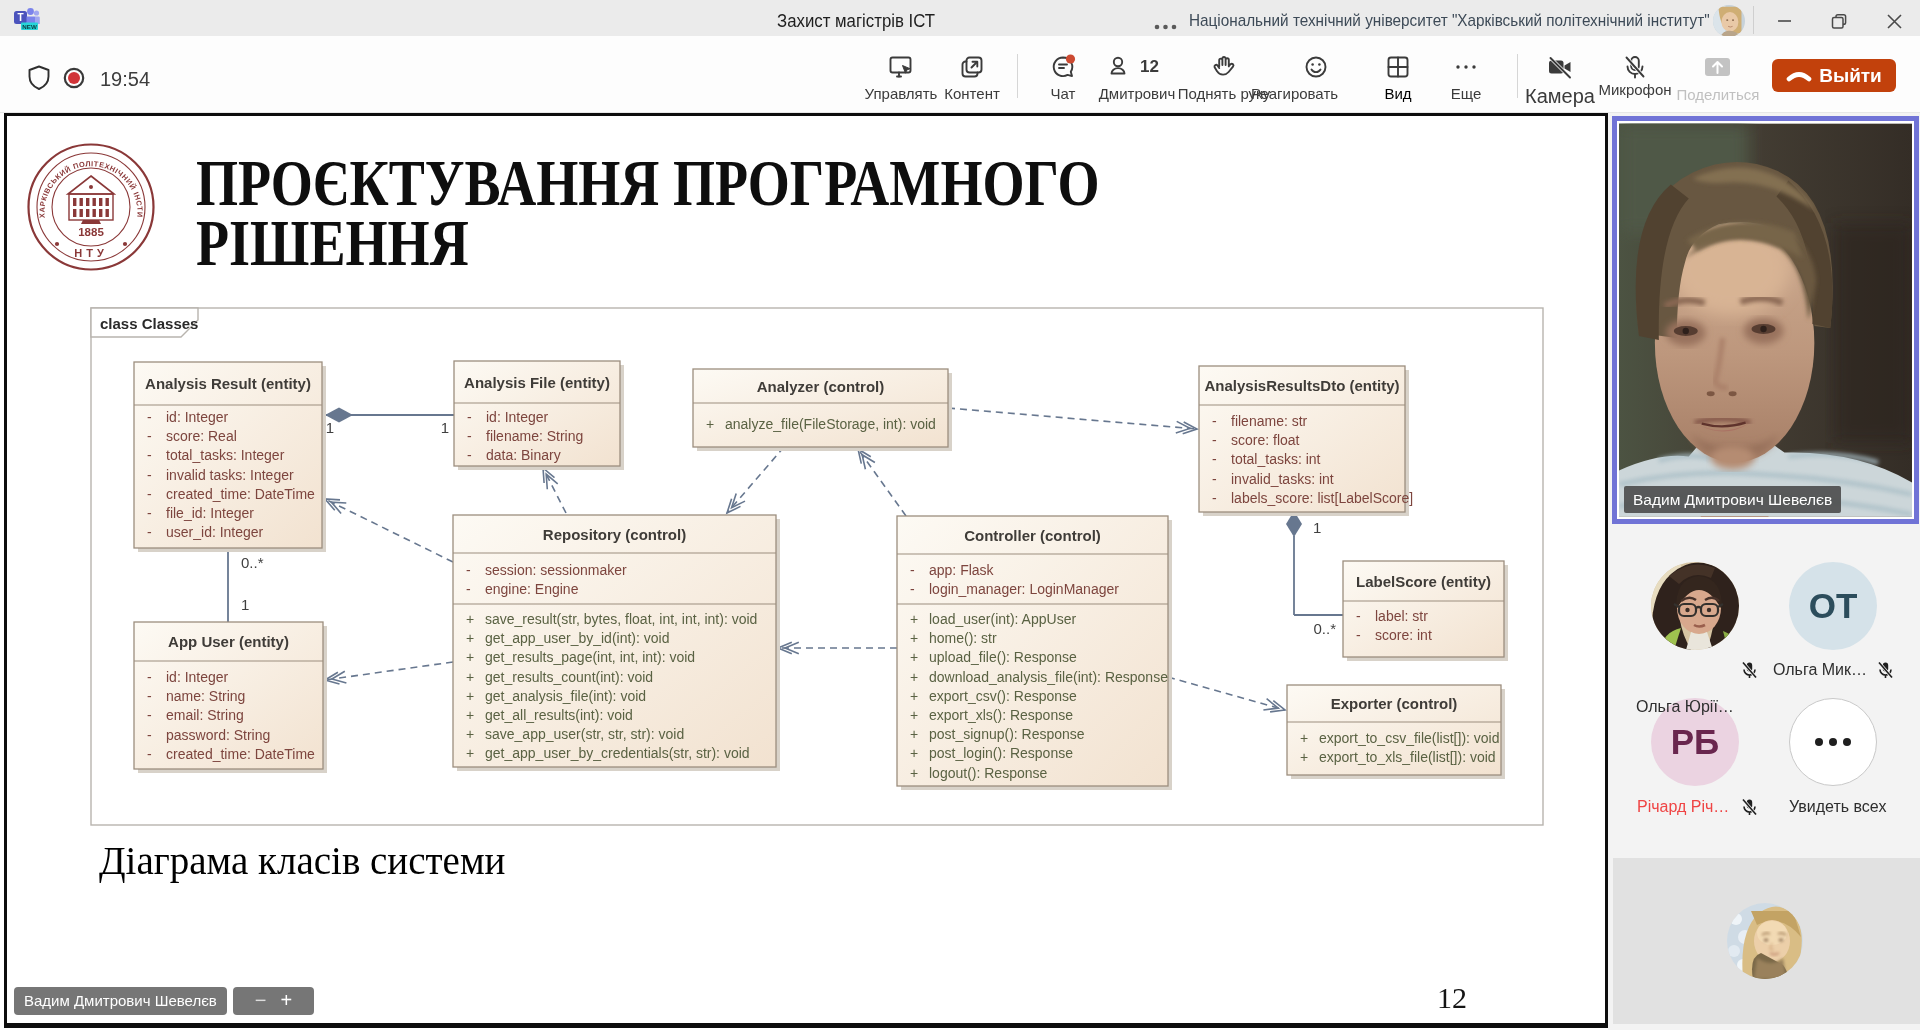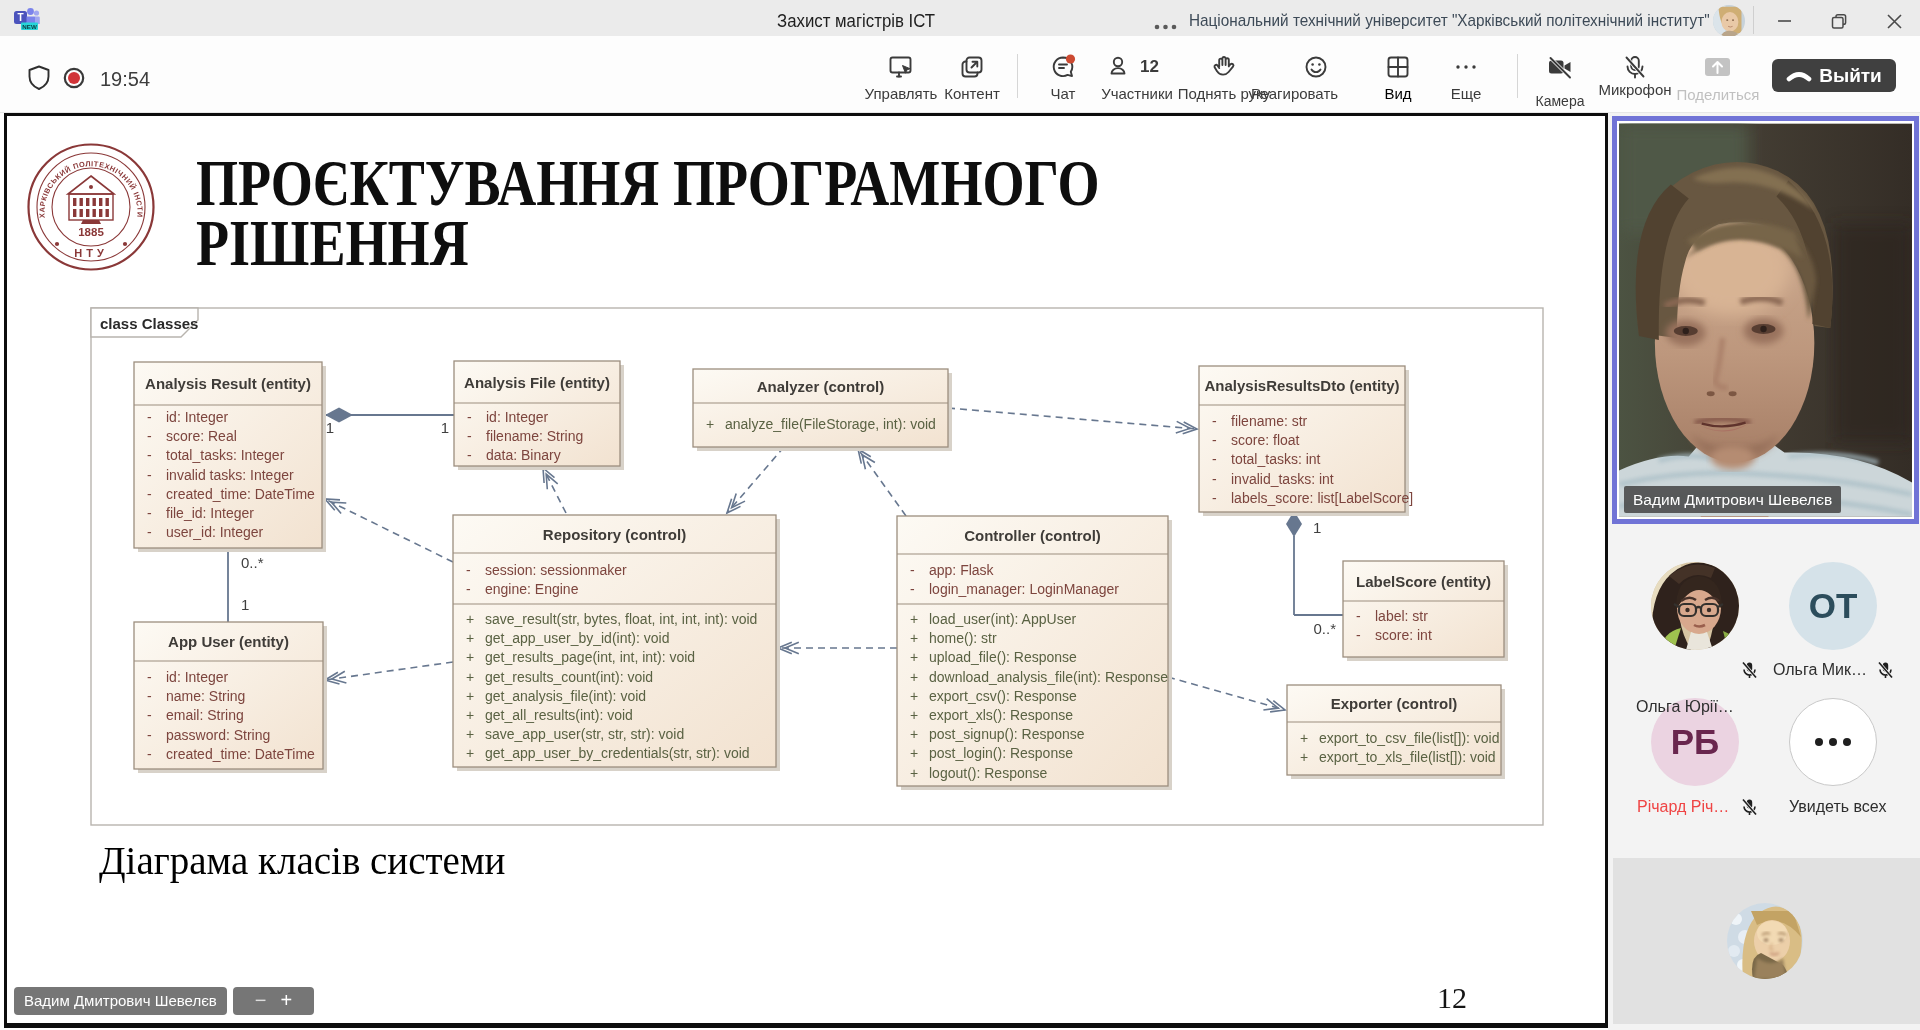--- a/index.html
+++ b/index.html
@@ -92,21 +92,21 @@
       <div style="font-size:15px;margin-top:4px;letter-spacing:0">Чат</div>
     </div>
 <div class="abs" style="left:1082px;top:53px;width:110px;text-align:center;color:#3b3b3b">
 <div style="height:28px;position:relative">
         <div style="position:absolute;left:26px;top:0"><svg width="28" height="28" viewBox="0 0 28 28" style="">
             <circle cx="10" cy="9" r="4.2" fill="none" stroke="#3b3b3b" stroke-width="1.9" stroke-linecap="round" stroke-linejoin="round"></circle>
 <path d="M3.5,20.5 a6.5,5.4 0 0 1 13,0 z" fill="none" stroke="#3b3b3b" stroke-width="1.9" stroke-linecap="round" stroke-linejoin="round"></path>
           </svg></div>
 <div style="position:absolute;left:58px;top:4px;font-size:17px;font-weight:bold">12</div>
       </div>
-<div style="font-size:15px;margin-top:4px">Участники</div>
+<div style="font-size:15px;margin-top:4px">Дмитрович</div>
     </div>
 <div style="position:absolute;left:1154.0px;top:53px;width:140px;text-align:center;color:#3b3b3b">
       <svg width="28" height="28" viewBox="0 0 28 28" style="display:block;margin:0 auto">
         <path d="M9.2,13.5 V7.2 a1.6,1.6 0 0 1 3.2,0 V12 M12.4,11.8 V5.6 a1.6,1.6 0 0 1 3.2,0 V12 M15.6,12 V6.8 a1.6,1.6 0 0 1 3.2,0 V13.4 M18.8,13 l1.8,-1.8 a1.7,1.7 0 0 1 2.4,2.4 l-4.4,5.4 a7.2,7.2 0 0 1 -5.6,2.6 c-3,0 -4.6,-1 -5.8,-3.2 L4.6,14.2 a1.7,1.7 0 0 1 2.9,-1.7 l1.7,2.6" fill="none" stroke="#3b3b3b" stroke-width="1.9" stroke-linecap="round" stroke-linejoin="round"></path>
       </svg>
       <div style="font-size:15px;margin-top:4px;letter-spacing:0">Поднять руку</div>
     </div>
 <div style="position:absolute;left:1251.0px;top:53px;width:130px;text-align:left;color:#3b3b3b">
       <svg width="28" height="28" viewBox="0 0 28 28" style="display:block;margin:0 auto">
         <circle cx="14" cy="14" r="9.5" fill="none" stroke="#3b3b3b" stroke-width="1.9" stroke-linecap="round" stroke-linejoin="round"></circle>
@@ -132,38 +132,38 @@
       <div style="font-size:15px;margin-top:4px;letter-spacing:0">Еще</div>
     </div>
 <div class="abs" style="left:1517px;top:54px;width:1px;height:44px;background:#d6d6d6"></div>
 <div style="position:absolute;left:1505.0px;top:53px;width:110px;text-align:center;color:#3b3b3b">
       <svg width="28" height="28" viewBox="0 0 28 28" style="display:block;margin:0 auto">
         <rect x="3" y="7.5" width="14.5" height="13" rx="2.5" fill="#3b3b3b"></rect>
 <path d="M18.5,12.5 l6,-3.5 v10 l-6,-3.5 z" fill="#3b3b3b"></path>
 <path d="M4.5,5 L24,24.5" stroke="#ffffff" stroke-width="3.4"></path>
 <path d="M4.5,5 L24,24.5" stroke="#3b3b3b" stroke-width="1.9" stroke-linecap="round"></path>
       </svg>
-      <div style="font-size:14px;margin-top:12px;letter-spacing:0">Камера</div>
+      <div style="font-size:20px;margin-top:4px;letter-spacing:0">Камера</div>
     </div>
 <div style="position:absolute;left:1575.0px;top:53px;width:120px;text-align:center;color:#3b3b3b">
       <svg width="28" height="28" viewBox="0 0 28 28" style="display:block;margin:0 auto">
         <rect x="10.2" y="4" width="7.6" height="13" rx="3.8" fill="none" stroke="#3b3b3b" stroke-width="1.9" stroke-linecap="round" stroke-linejoin="round"></rect>
 <path d="M6.5,13.5 a7.5,7.5 0 0 0 15,0" fill="none" stroke="#3b3b3b" stroke-width="1.9" stroke-linecap="round" stroke-linejoin="round"></path>
         <path d="M14,21 v3.5" fill="none" stroke="#3b3b3b" stroke-width="1.9" stroke-linecap="round" stroke-linejoin="round"></path>
 <path d="M5.5,4.5 L22.5,23.5" stroke="#ffffff" stroke-width="3.6"></path>
 <path d="M5.5,4.5 L22.5,23.5" stroke="#3b3b3b" stroke-width="1.9" stroke-linecap="round"></path>
       </svg>
       <div style="font-size:15px;letter-spacing:0">Микрофон</div>
     </div>
 <div class="abs" style="left:1705px;top:58px"><svg width="25" height="18" viewBox="0 0 25 18" style="">
         <rect x="0" y="0" width="25" height="18" rx="3" fill="#c3c3c3"></rect>
 <path d="M12.5,15 V4.5 M8,8.5 L12.5,4 L17,8.5" fill="none" stroke="#ffffff" stroke-width="2" stroke-linecap="round" stroke-linejoin="round"></path>
       </svg></div>
 <div class="abs" style="left:1662px;top:86px;width:112px;text-align:center;color:#c0c0c0;font-size:15px">Поделиться</div>
-<div class="abs" style="left:1772px;top:59px;width:124px;height:33px;background:#404040;border-radius:6px;color:#fff;font-weight:bold;font-size:19px;text-align:center;line-height:33px">
+<div class="abs" style="left:1772px;top:59px;width:124px;height:33px;background:#c2410c;border-radius:6px;color:#fff;font-weight:bold;font-size:19px;text-align:center;line-height:33px">
 <svg width="26" height="14" viewBox="0 0 26 14" style="vertical-align:-1px;margin-right:7px">
         <path d="M3,10 q10,-9 20,0" fill="none" stroke="#fff" stroke-width="4.6" stroke-linecap="round"></path>
       </svg>Выйти</div>
 <div class="abs" style="left:4px;top:113px;width:1604px;height:915px;background:#fff;border:3px solid #0d0d0d;border-bottom-width:5px"></div>
 <div class="abs" style="left:27px;top:143px"><svg width="128" height="128" viewBox="0 0 128 128" style="">
         <g fill="none" stroke="#8a3838">
 <circle cx="64" cy="64" r="62.5" stroke-width="2.2"></circle>
 <circle cx="64" cy="64" r="54" stroke-width="1.1"></circle>
 <circle cx="64" cy="64" r="39" stroke-width="1.1"></circle>
 </g>

